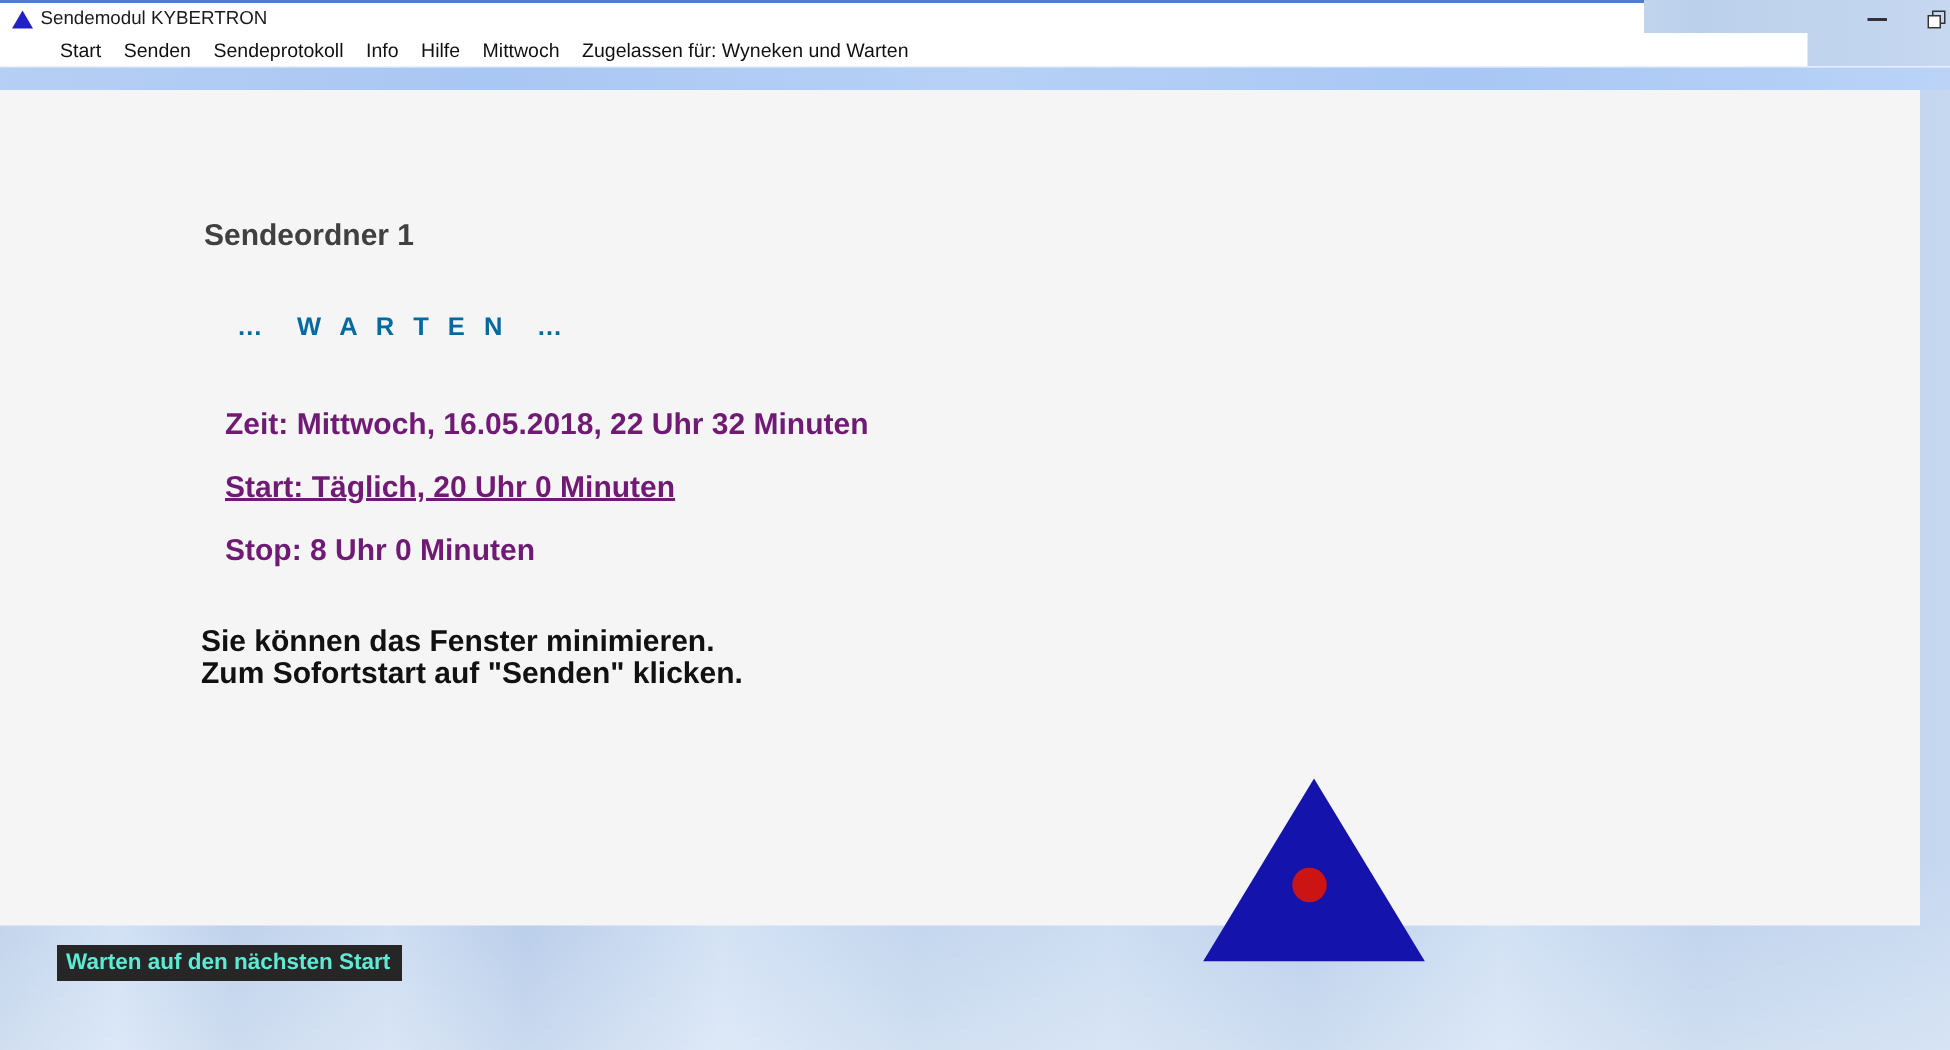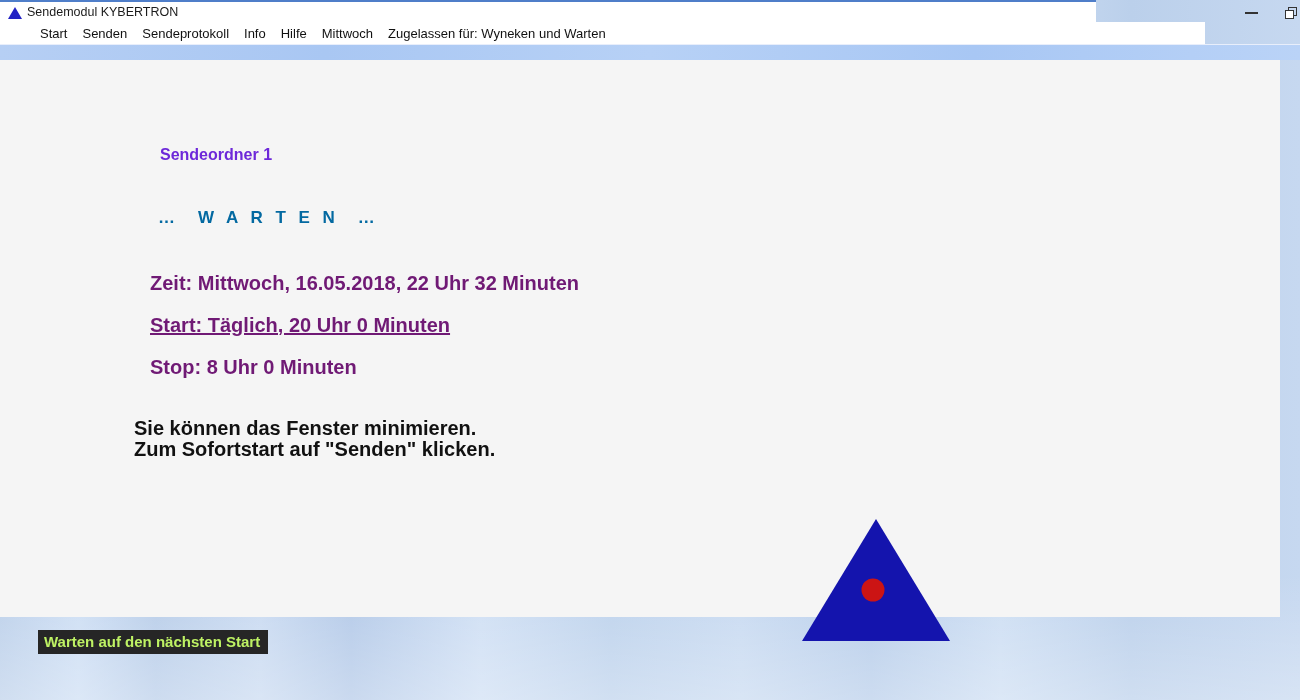--- a/index.html
+++ b/index.html
@@ -78,21 +78,21 @@
     border-top: 1px solid #e8eefb;
   }
 
   
   .panel {
     position: absolute; left: 0; top: 60px; width: 1280px; height: 557px;
     background: #f5f5f5;
   }
   .folder-title {
     position: absolute; left: 136px; top: 86px;
-    font-size: 16px; font-weight: bold; color: #6d28d9; margin-left: 24px;
+    font-size: 20px; font-weight: bold; color: #404040;
   }
   .waiting-heading {
     position: absolute; left: 158px; top: 148px;
     font-size: 17px; font-weight: bold; color: #0369a1;
     letter-spacing: 2.5px; word-spacing: 3px; white-space: pre;
   }
   .info-line {
     position: absolute; left: 150px;
     font-size: 20px; font-weight: bold; color: #701a75; white-space: nowrap;
   }
@@ -106,21 +106,21 @@
   }
 
   
   .logo-wrap {
     position: absolute; left: 802px; top: 519px; width: 148px; height: 122px;
   }
 
   
   .status-label {
     position: absolute; left: 38px; top: 630px;
-    background: #262626; color: #bef264;
+    background: #262626; color: #5eead4;
     font-size: 15px; font-weight: bold;
     padding: 3px 8px 4px 6px; white-space: nowrap;
   }
 </style>
 </head>
 <body>
 
 <div class="screen">
 
   <div class="titlebar">

